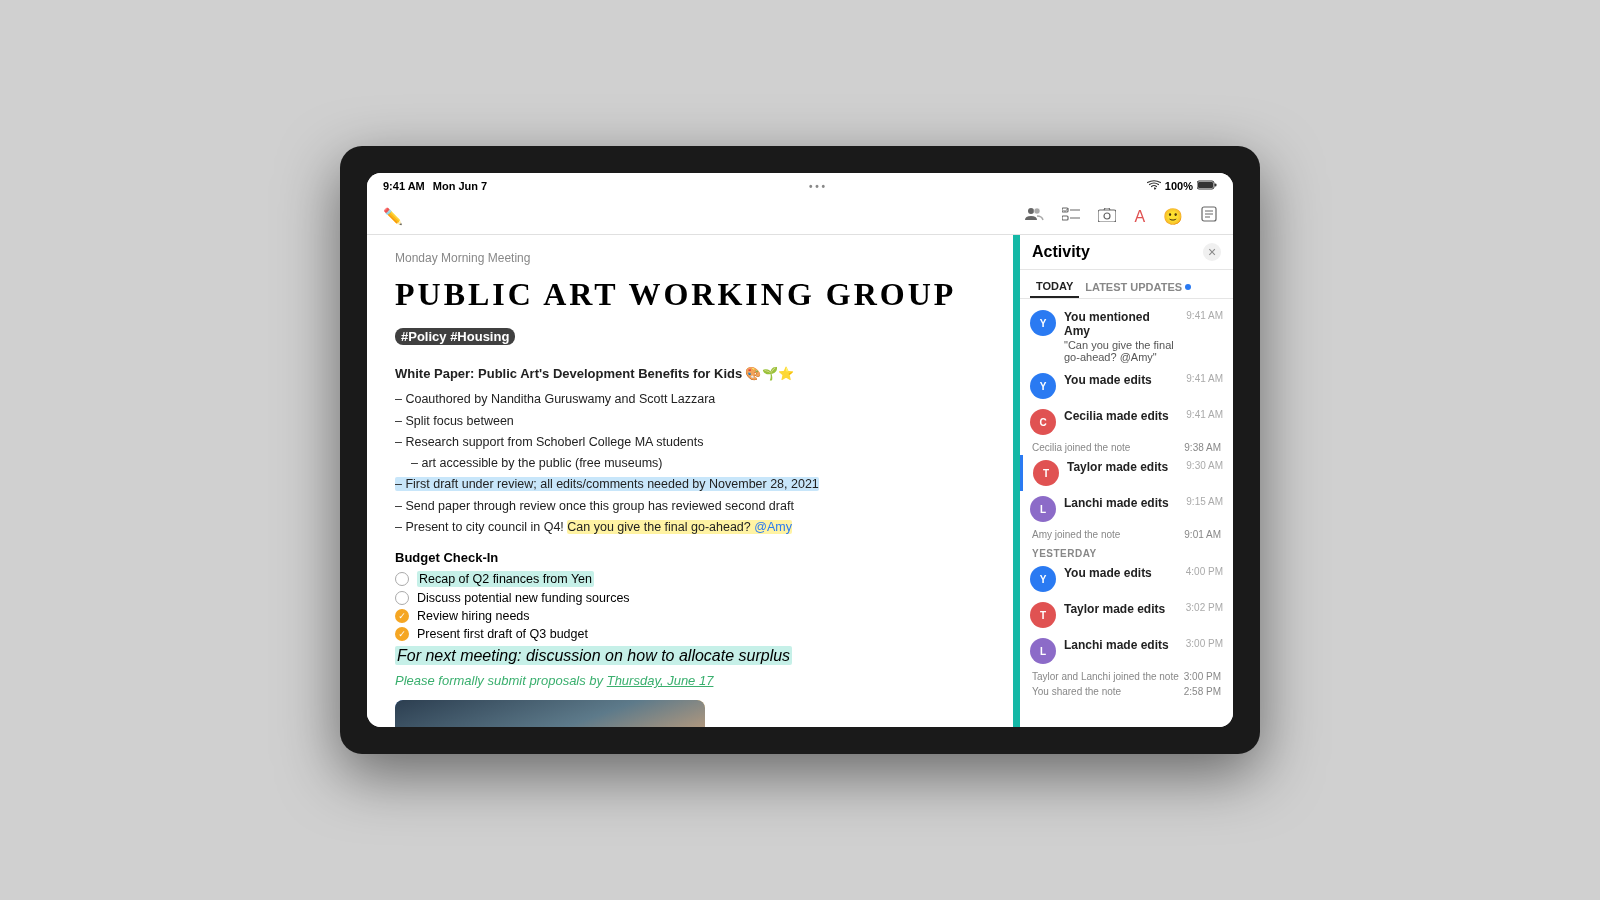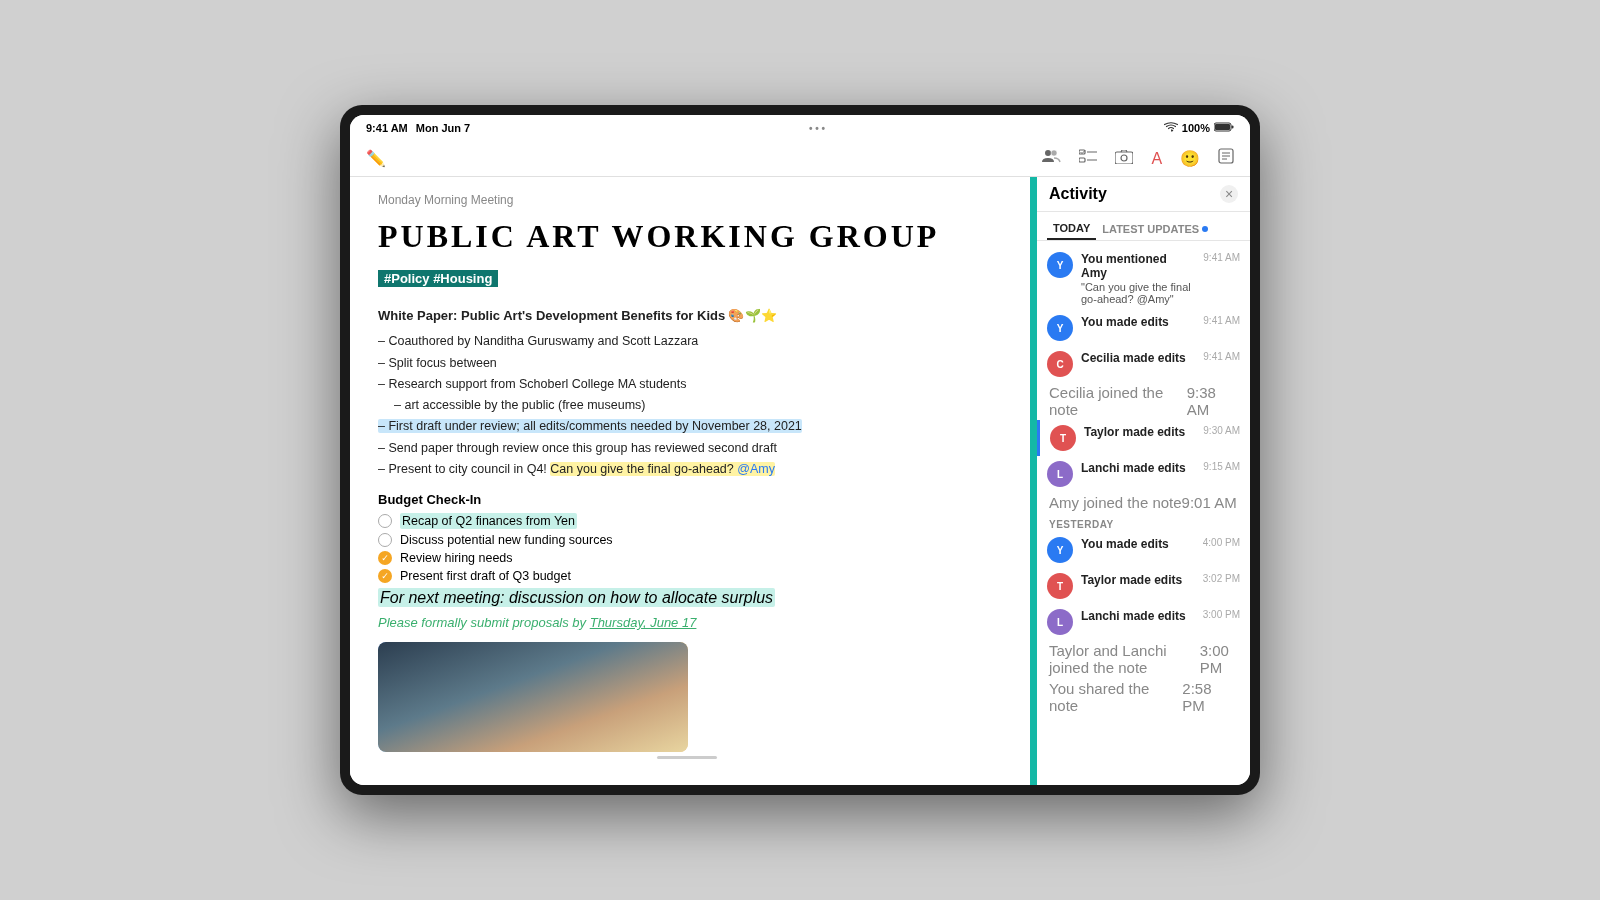--- a/index.html
+++ b/index.html
@@ -6,24 +6,24 @@
     body {
       background: #d0d0d0;
       display: flex;
       justify-content: center;
       align-items: center;
       min-height: 100vh;
       font-family: -apple-system, BlinkMacSystemFont, 'Helvetica Neue', Arial, sans-serif;
     }
     .device {
       width: 920px;
-      height: 690px;
+      height: 608px;
       background: #1a1a1a;
       border-radius: 22px;
-      padding: 10px;
+      padding: 27px;
       box-shadow: 0 20px 60px rgba(0,0,0,0.5);
       position: relative;
     }
     .device-inner {
       width: 100%;
       height: 100%;
       background: #fff;
       border-radius: 14px;
       overflow: hidden;
       display: flex;
@@ -79,23 +79,23 @@
     .note-title {
       font-size: 32px;
       font-weight: 900;
       letter-spacing: 3px;
       text-transform: uppercase;
       font-family: 'Georgia', serif;
       margin-bottom: 14px;
       line-height: 1.2;
     }
     .tag-highlight {
-      background: #0f766e;
+      background: #404040;
       color: #fff;
-      border-radius: 0;
+      border-radius: 8px;
       padding: 1px 6px;
       font-size: 13px;
       font-weight: 600;
       display: inline-block;
       margin-bottom: 14px;
     }
     .note-section-title {
       font-size: 13px;
       font-weight: 700;
       margin-bottom: 4px;
@@ -259,23 +259,23 @@
       margin-top: 1px;
     }
     .activity-time {
       font-size: 10px;
       color: #aaa;
       white-space: nowrap;
       flex-shrink: 0;
     }
     .activity-system-row {
       display: flex;
-      justify-content: flex-start;
+      justify-content: space-between;
       padding: 2px 12px;
-      font-size: 15px;
+      font-size: 10px;
       color: #888;
     }
     .scrollbar-indicator {
       height: 3px;
       background: #ccc;
       border-radius: 2px;
       margin: 4px auto;
       width: 60px;
     }
     .note-area::-webkit-scrollbar { width: 4px; }

